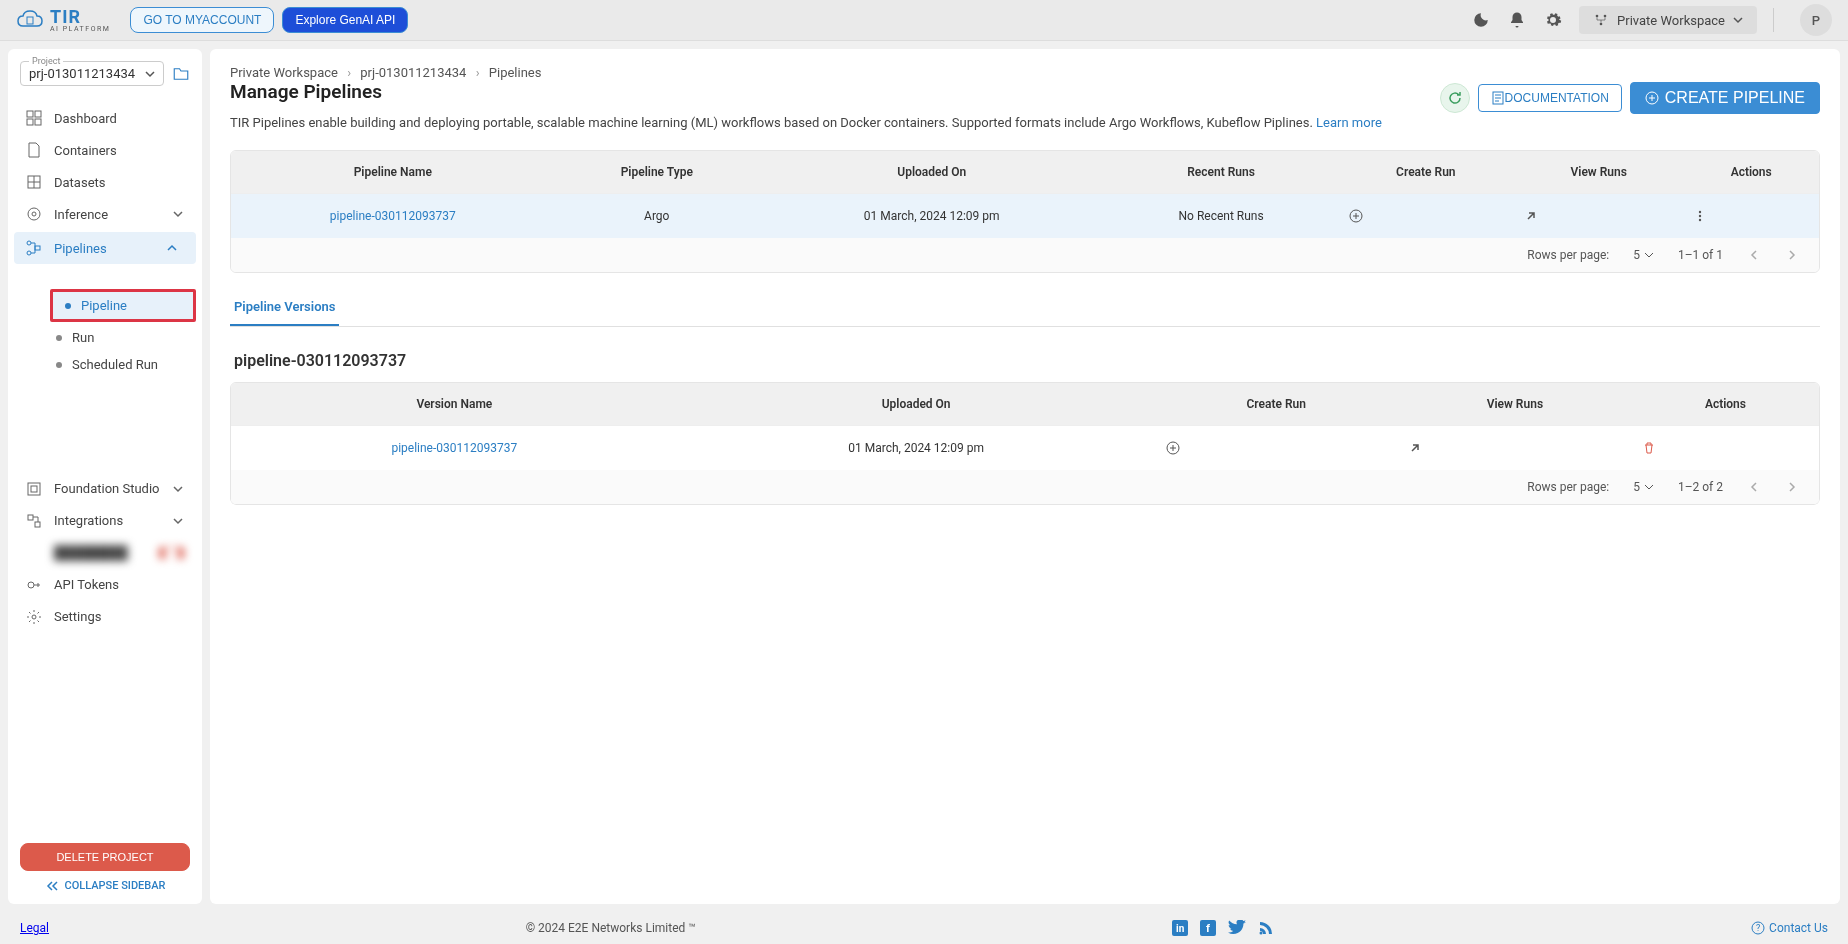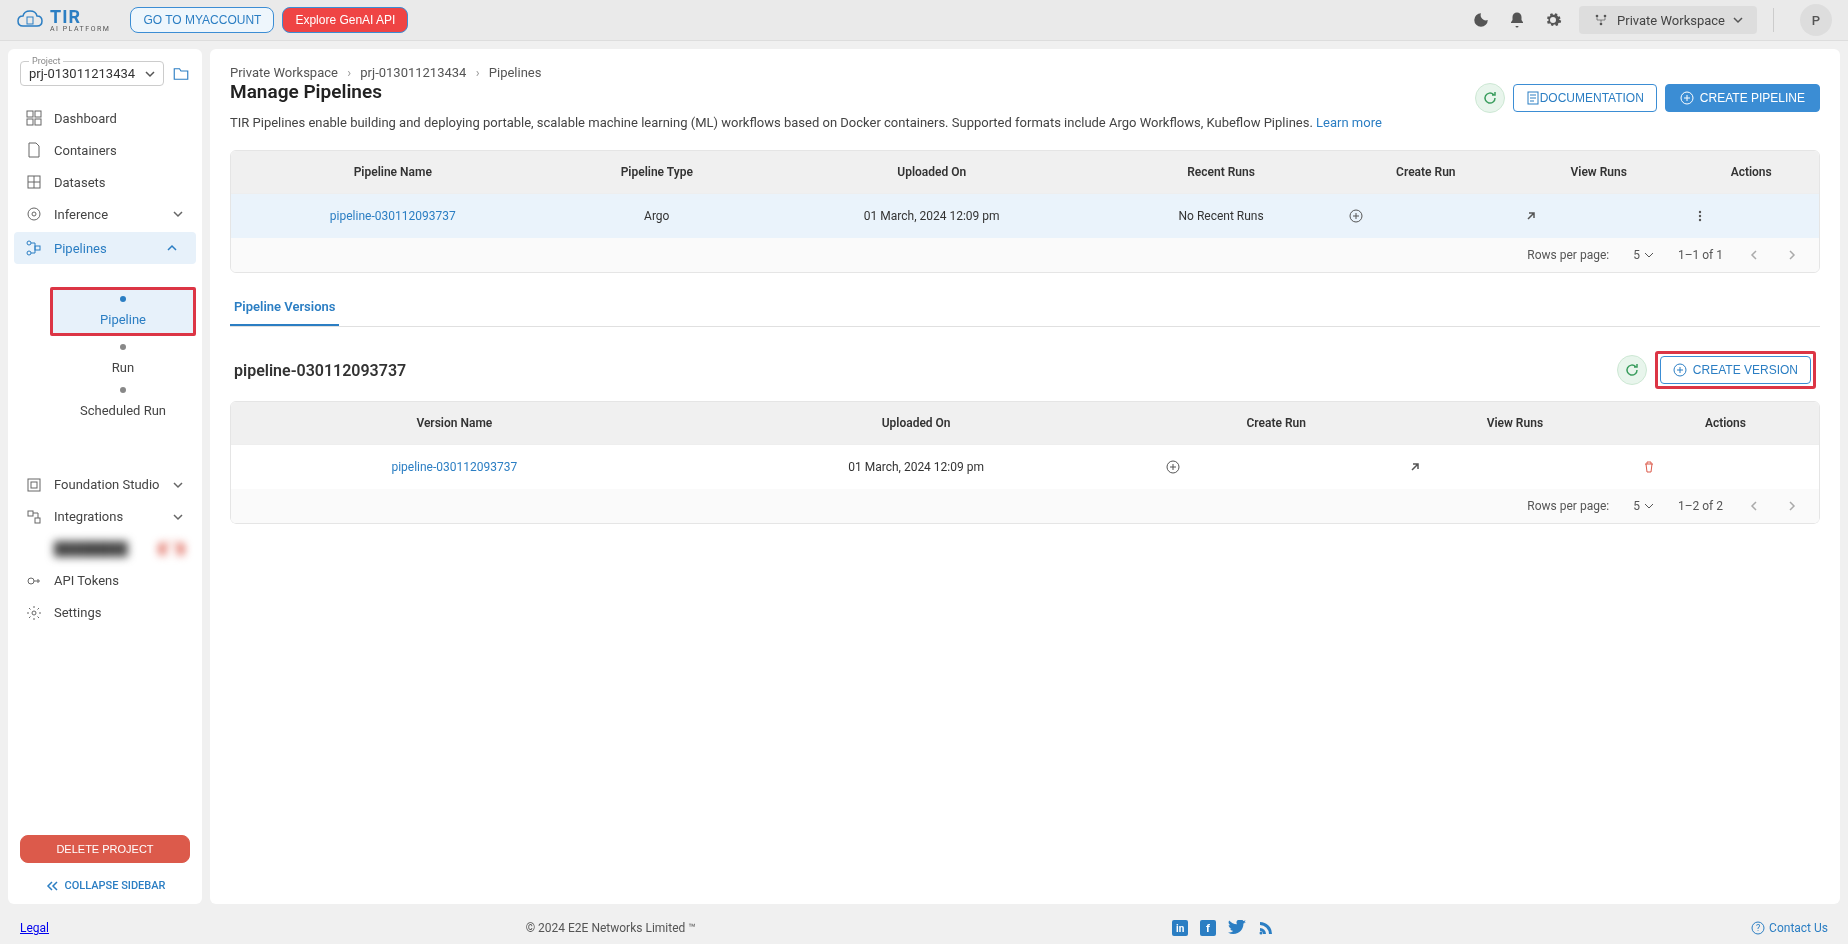--- a/index.html
+++ b/index.html
@@ -5,56 +5,56 @@
 * { box-sizing: border-box; margin: 0; padding: 0; }
 body { font-family: -apple-system, BlinkMacSystemFont, "Segoe UI", Roboto, sans-serif; background: #f0f0f0; color: #333; font-size: 13px; }
 .app { display: flex; flex-direction: column; height: 100vh; }
 .topbar { background: #eaeaea; height: 41px; display: flex; align-items: center; padding: 0 16px; border-bottom: 1px solid #ddd; }
 .logo { display: flex; align-items: center; gap: 6px; margin-right: 20px; }
 .logo-text { font-weight: 700; font-size: 18px; color: #2b7ec3; letter-spacing: 1px; }
 .logo-sub { font-size: 7px; color: #555; letter-spacing: 1.5px; }
 .logo-wrap { display: flex; flex-direction: column; line-height: 1; }
 .btn { border: 1px solid transparent; padding: 5px 12px; border-radius: 8px; font-size: 12px; cursor: pointer; background: #fff; }
 .btn-outline-blue { border-color: #3b8dd4; color: #2b7ec3; background: #eef6fc; }
-.btn-blue { background: #ef4444; color: #fff; border-color: #3b8dd4; }
+.btn-blue { background: #1d4ed8; color: #fff; border-color: #3b8dd4; }
 .btn-red { background: #dc5a4b; color: #fff; border-color: #dc5a4b; padding: 7px 20px; font-size: 11px; font-weight: 500; }
 .topbar-right { margin-left: auto; display: flex; align-items: center; gap: 16px; }
 .icon-btn { width: 20px; height: 20px; display: flex; align-items: center; justify-content: center; color: #555; cursor: pointer; }
 .workspace-dd { background: #ddd; padding: 6px 14px; border-radius: 4px; display: flex; align-items: center; gap: 8px; color: #444; font-size: 13px; cursor: pointer; }
 .avatar { width: 32px; height: 32px; border-radius: 50%; background: #ddd; display: flex; align-items: center; justify-content: center; font-weight: 500; color: #555; margin-left: 10px; }
 .body { display: flex; flex: 1; overflow: hidden; padding: 8px; gap: 8px; }
 .sidebar { width: 194px; background: #fff; border-radius: 6px; display: flex; flex-direction: column; }
 .project-sel { padding: 12px; display: flex; align-items: center; gap: 8px; }
 .project-sel-box { flex: 1; border: 1px solid #ccc; border-radius: 4px; padding: 4px 8px; position: relative; }
 .project-sel-label { font-size: 9px; color: #888; position: absolute; top: -6px; left: 8px; background: #fff; padding: 0 3px; }
 .project-sel-val { font-size: 13px; color: #333; display: flex; justify-content: space-between; align-items: center; }
 .folder-icon { color: #2b7ec3; cursor: pointer; }
 .nav { list-style: none; padding: 4px 0; flex: 1; }
 .nav-item { display: flex; align-items: center; gap: 12px; padding: 8px 18px; color: #444; cursor: pointer; font-size: 13px; }
 .nav-item .nav-icon { width: 16px; height: 16px; display: flex; align-items: center; justify-content: center; color: #666; }
 .nav-item.active { background: #e7f1fa; color: #2b7ec3; border-radius: 4px; margin: 2px 6px; padding-left: 12px; }
 .nav-item.active .nav-icon { color: #2b7ec3; }
 .nav-expand { margin-left: auto; }
 .nav-sub { padding-left: 36px; }
-.nav-sub .nav-item { padding: 6px 12px; font-size: 13px; gap: 10px; flex-direction: column; }
+.nav-sub .nav-item { padding: 6px 12px; font-size: 13px; gap: 10px; }
 .nav-sub .bullet { width: 6px; height: 6px; border-radius: 50%; background: #888; }
 .nav-sub .nav-item.active .bullet { background: #2b7ec3; }
 .nav-sub .nav-item.highlight { border: 3px solid #dc3545; border-radius: 2px; }
-.sidebar-bottom { padding: 12px; display: flex; flex-direction: column; gap: 16px; align-items: center; justify-content: center; }
+.sidebar-bottom { padding: 12px; display: flex; flex-direction: column; gap: 8px; align-items: center; justify-content: center; }
 .collapse-link { color: #2b7ec3; font-size: 11px; font-weight: 500; cursor: pointer; display: flex; align-items: center; gap: 6px; }
 .blurred { filter: blur(4px); }
 .main { flex: 1; background: #fff; border-radius: 6px; padding: 16px 20px; overflow-y: auto; }
 .breadcrumb { color: #555; font-size: 13px; }
 .breadcrumb .sep { margin: 0 6px; color: #999; }
 .page-title { font-size: 19px; font-weight: 600; color: #222; margin-bottom: 12px; }
 .title-row { display: flex; align-items: center; justify-content: space-between; }
 .title-actions { display: flex; gap: 8px; align-items: center; }
 .btn-refresh-round { width: 30px; height: 30px; border-radius: 50%; border: 1px solid #cde8d4; background: #e8f5ec; color: #3a9d5e; display: flex; align-items: center; justify-content: center; cursor: pointer; }
 .btn-doc { border: 1px solid #3b8dd4; color: #2b7ec3; background: #fff; padding: 6px 12px; border-radius: 4px; font-size: 12px; font-weight: 500; display: flex; align-items: center; cursor: pointer; }
-.btn-create { background: #3b8dd4; color: #fff; border: 1px solid #3b8dd4; padding: 6px 14px; border-radius: 4px; font-size: 12px; font-weight: 500; display: flex; align-items: center; gap: 6px; cursor: pointer; }
+.btn-create { background: #3b8dd4; color: #fff; border: 1px solid #3b8dd4; padding: 6px 14px; border-radius: 4px; font-size: 16px; font-weight: 500; display: flex; align-items: center; gap: 6px; cursor: pointer; }
 .description { font-size: 13px; color: #444; margin-bottom: 20px; }
 .description a { color: #2b7ec3; text-decoration: none; }
 .card { border: 1px solid #e5e5e5; border-radius: 6px; overflow: hidden; margin-bottom: 16px; }
 .table { width: 100%; border-collapse: collapse; }
 .table th { background: #f0f0f0; padding: 14px 10px; font-size: 12px; font-weight: 600; color: #333; text-align: center; }
 .table td { padding: 14px 10px; font-size: 12px; text-align: center; border-top: 1px solid #eee; }
 .table tr.sel td { background: #eaf3fb; }
 .link { color: #2b7ec3; text-decoration: none; }
 .pagination { background: #fafafa; padding: 10px 20px; display: flex; justify-content: flex-end; align-items: center; gap: 24px; font-size: 12px; color: #555; }
 .pagination .sel { display: flex; align-items: center; gap: 4px; }
@@ -371,36 +371,20 @@
         </div>
       </div>
 
       <div class="tabs">
         <span class="tab">Pipeline Versions</span>
       </div>
 
       <div class="card" style="border:none">
         <div class="version-header">
           <span class="version-title">pipeline-030112093737</span>
-          <div style="display:flex;gap:8px;align-items:center">
-            <span class="btn-refresh-round">
-                <svg width="16" height="16" viewBox="0 0 16 16">
-                  <path d="M13 8a5 5 0 11-1.5-3.5M13 2v3h-3" fill="none" stroke="#3a9d5e" stroke-width="1.5"></path>
-                </svg>
-              </span>
-            <span class="highlight-box">
-              <button class="btn-create-ver">
-                  <svg width="14" height="14" viewBox="0 0 14 14">
-                    <circle cx="7" cy="7" r="6" fill="none" stroke="#2b7ec3"></circle>
-                    <path d="M7 4v6M4 7h6" stroke="#2b7ec3"></path>
-                  </svg>
-                  <span>CREATE VERSION</span>
-                </button>
-            </span>
-          </div>
         </div>
         <div style="border:1px solid #e5e5e5;border-radius:6px;overflow:hidden">
         <table class="table">
           <thead>
                 <tr>
             <th>Version Name</th>
             <th>Uploaded On</th>
             <th>Create Run</th>
             <th>View Runs</th>
             <th>Actions</th>

